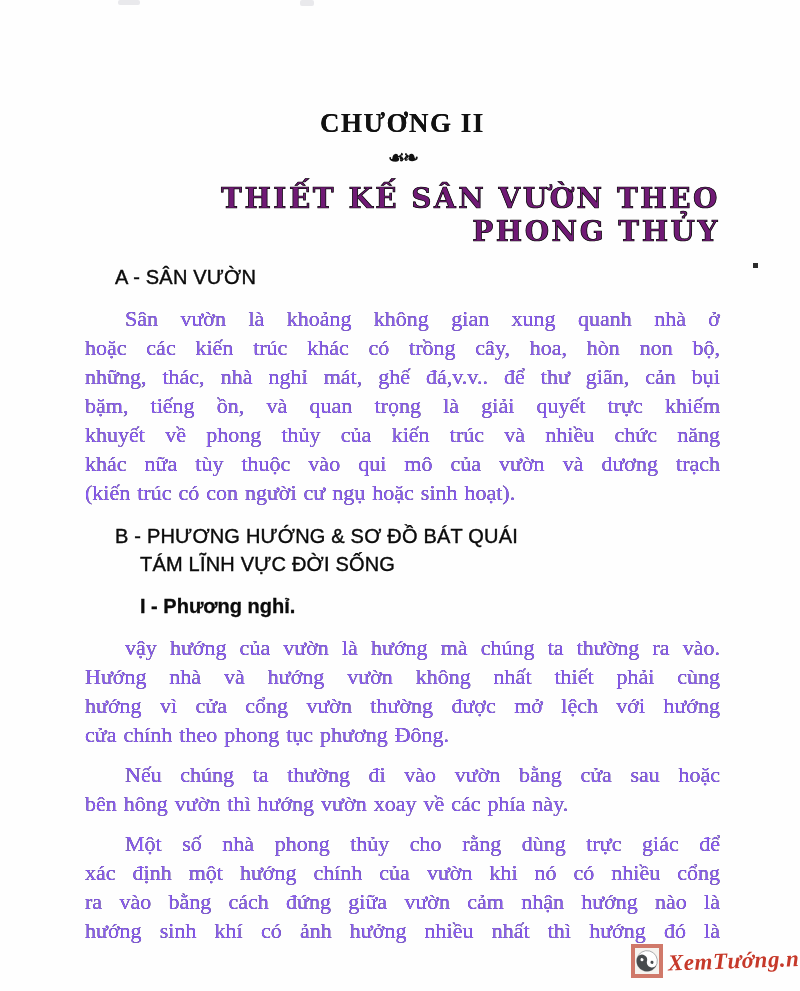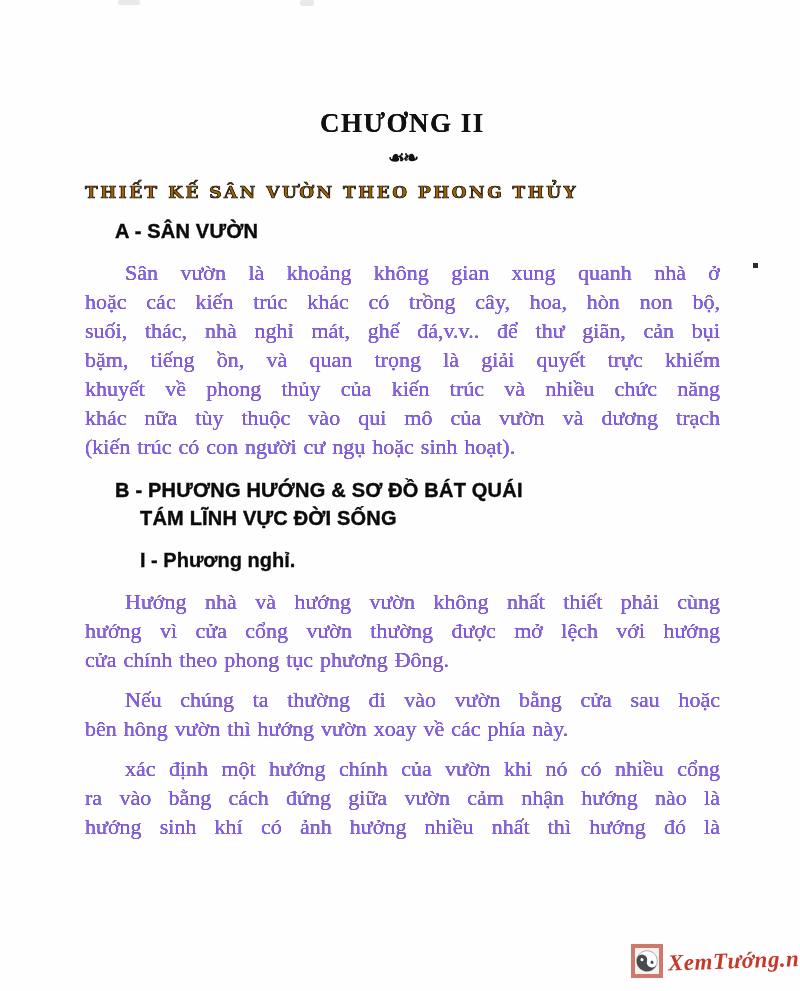--- a/index.html
+++ b/index.html
@@ -40,32 +40,32 @@
   .ornament {
     text-align: center;
     font-size: 19px;
     font-weight: bold;
     letter-spacing: -2px;
     margin-top: 7px;
     color: #111;
   }
   .book-title {
     margin: 13px 0 0 0;
-    text-align: left;
+    text-align: right;
     font-family: "DejaVu Serif", serif;
-    font-size: 17px;
+    font-size: 28px;
     font-weight: bold;
     letter-spacing: 2.5px;
-    color: #a16207;
+    color: #701a75;
     -webkit-text-stroke: 0.7px #0e0e0e;
     text-shadow: 0 0 0.6px #0e0e0e;
   }
   .heading {
     font-family: "Liberation Sans", sans-serif;
-    font-weight: bold;
+    font-weight: normal;
     font-size: 20px;
     color: #0b0b0b;
     margin: 18px 0 0 30px;
     letter-spacing: 0.2px;
     -webkit-text-stroke: 0.4px #0b0b0b;
   }
   .heading .h-line2 { display: block; padding-left: 25px; margin-top: 5px; }
   .subheading {
     font-family: "Liberation Sans", sans-serif;
     font-weight: bold;
@@ -126,46 +126,48 @@
 
   <div class="ornament">☙❧</div>
 
   <h2 class="book-title">THIẾT KẾ SÂN VƯỜN THEO PHONG THỦY</h2>
 
   <h3 class="heading">A - SÂN VƯỜN</h3>
 
   <div class="para">
       <div class="line">Sân vườn là khoảng không gian xung quanh nhà ở</div>
       <div class="line">hoặc các kiến trúc khác có trồng cây, hoa, hòn non bộ,</div>
-      <div class="line">suối, thác, nhà nghỉ mát, ghế đá,v.v.. để thư giãn, cản bụi</div>
+      <div class="line">những, thác, nhà nghỉ mát, ghế đá,v.v.. để thư giãn, cản bụi</div>
       <div class="line">bặm, tiếng ồn, và quan trọng là giải quyết trực khiếm</div>
       <div class="line">khuyết về phong thủy của kiến trúc và nhiều chức năng</div>
       <div class="line">khác nữa tùy thuộc vào qui mô của vườn và dương trạch</div>
       <div class="line">(kiến trúc có con người cư ngụ hoặc sinh hoạt).</div>
     </div>
 
   <h3 class="heading">
     <span>B - PHƯƠNG HƯỚNG &amp; SƠ ĐỒ BÁT QUÁI</span>
     <span class="h-line2">TÁM LĨNH VỰC ĐỜI SỐNG</span>
   </h3>
 
   <h4 class="subheading">I - Phương nghỉ.</h4>
 
   <div class="para">
+      <div class="line">vậy hướng của vườn là hướng mà chúng ta thường ra vào.</div>
       <div class="line">Hướng nhà và hướng vườn không nhất thiết phải cùng</div>
       <div class="line">hướng vì cửa cổng vườn thường được mở lệch với hướng</div>
       <div class="line">cửa chính theo phong tục phương Đông.</div>
     </div>
 
   <div class="para tight">
       <div class="line">Nếu chúng ta thường đi vào vườn bằng cửa sau hoặc</div>
       <div class="line">bên hông vườn thì hướng vườn xoay về các phía này.</div>
     </div>
 
   <div class="para tight justify-last">
+      <div class="line">Một số nhà phong thủy cho rằng dùng trực giác để</div>
       <div class="line">xác định một hướng chính của vườn khi nó có nhiều cổng</div>
       <div class="line">ra vào bằng cách đứng giữa vườn cảm nhận hướng nào là</div>
       <div class="line">hướng sinh khí có ảnh hưởng nhiều nhất thì hướng đó là</div>
     </div>
 
   <div class="watermark">
     <span class="yinyang-frame">
       <svg viewBox="0 0 100 100" aria-hidden="true">
         <g transform="rotate(105 50 50)">
           <circle cx="50" cy="50" r="47" fill="#ffffff" stroke="#8a8f91" stroke-width="3"></circle>

